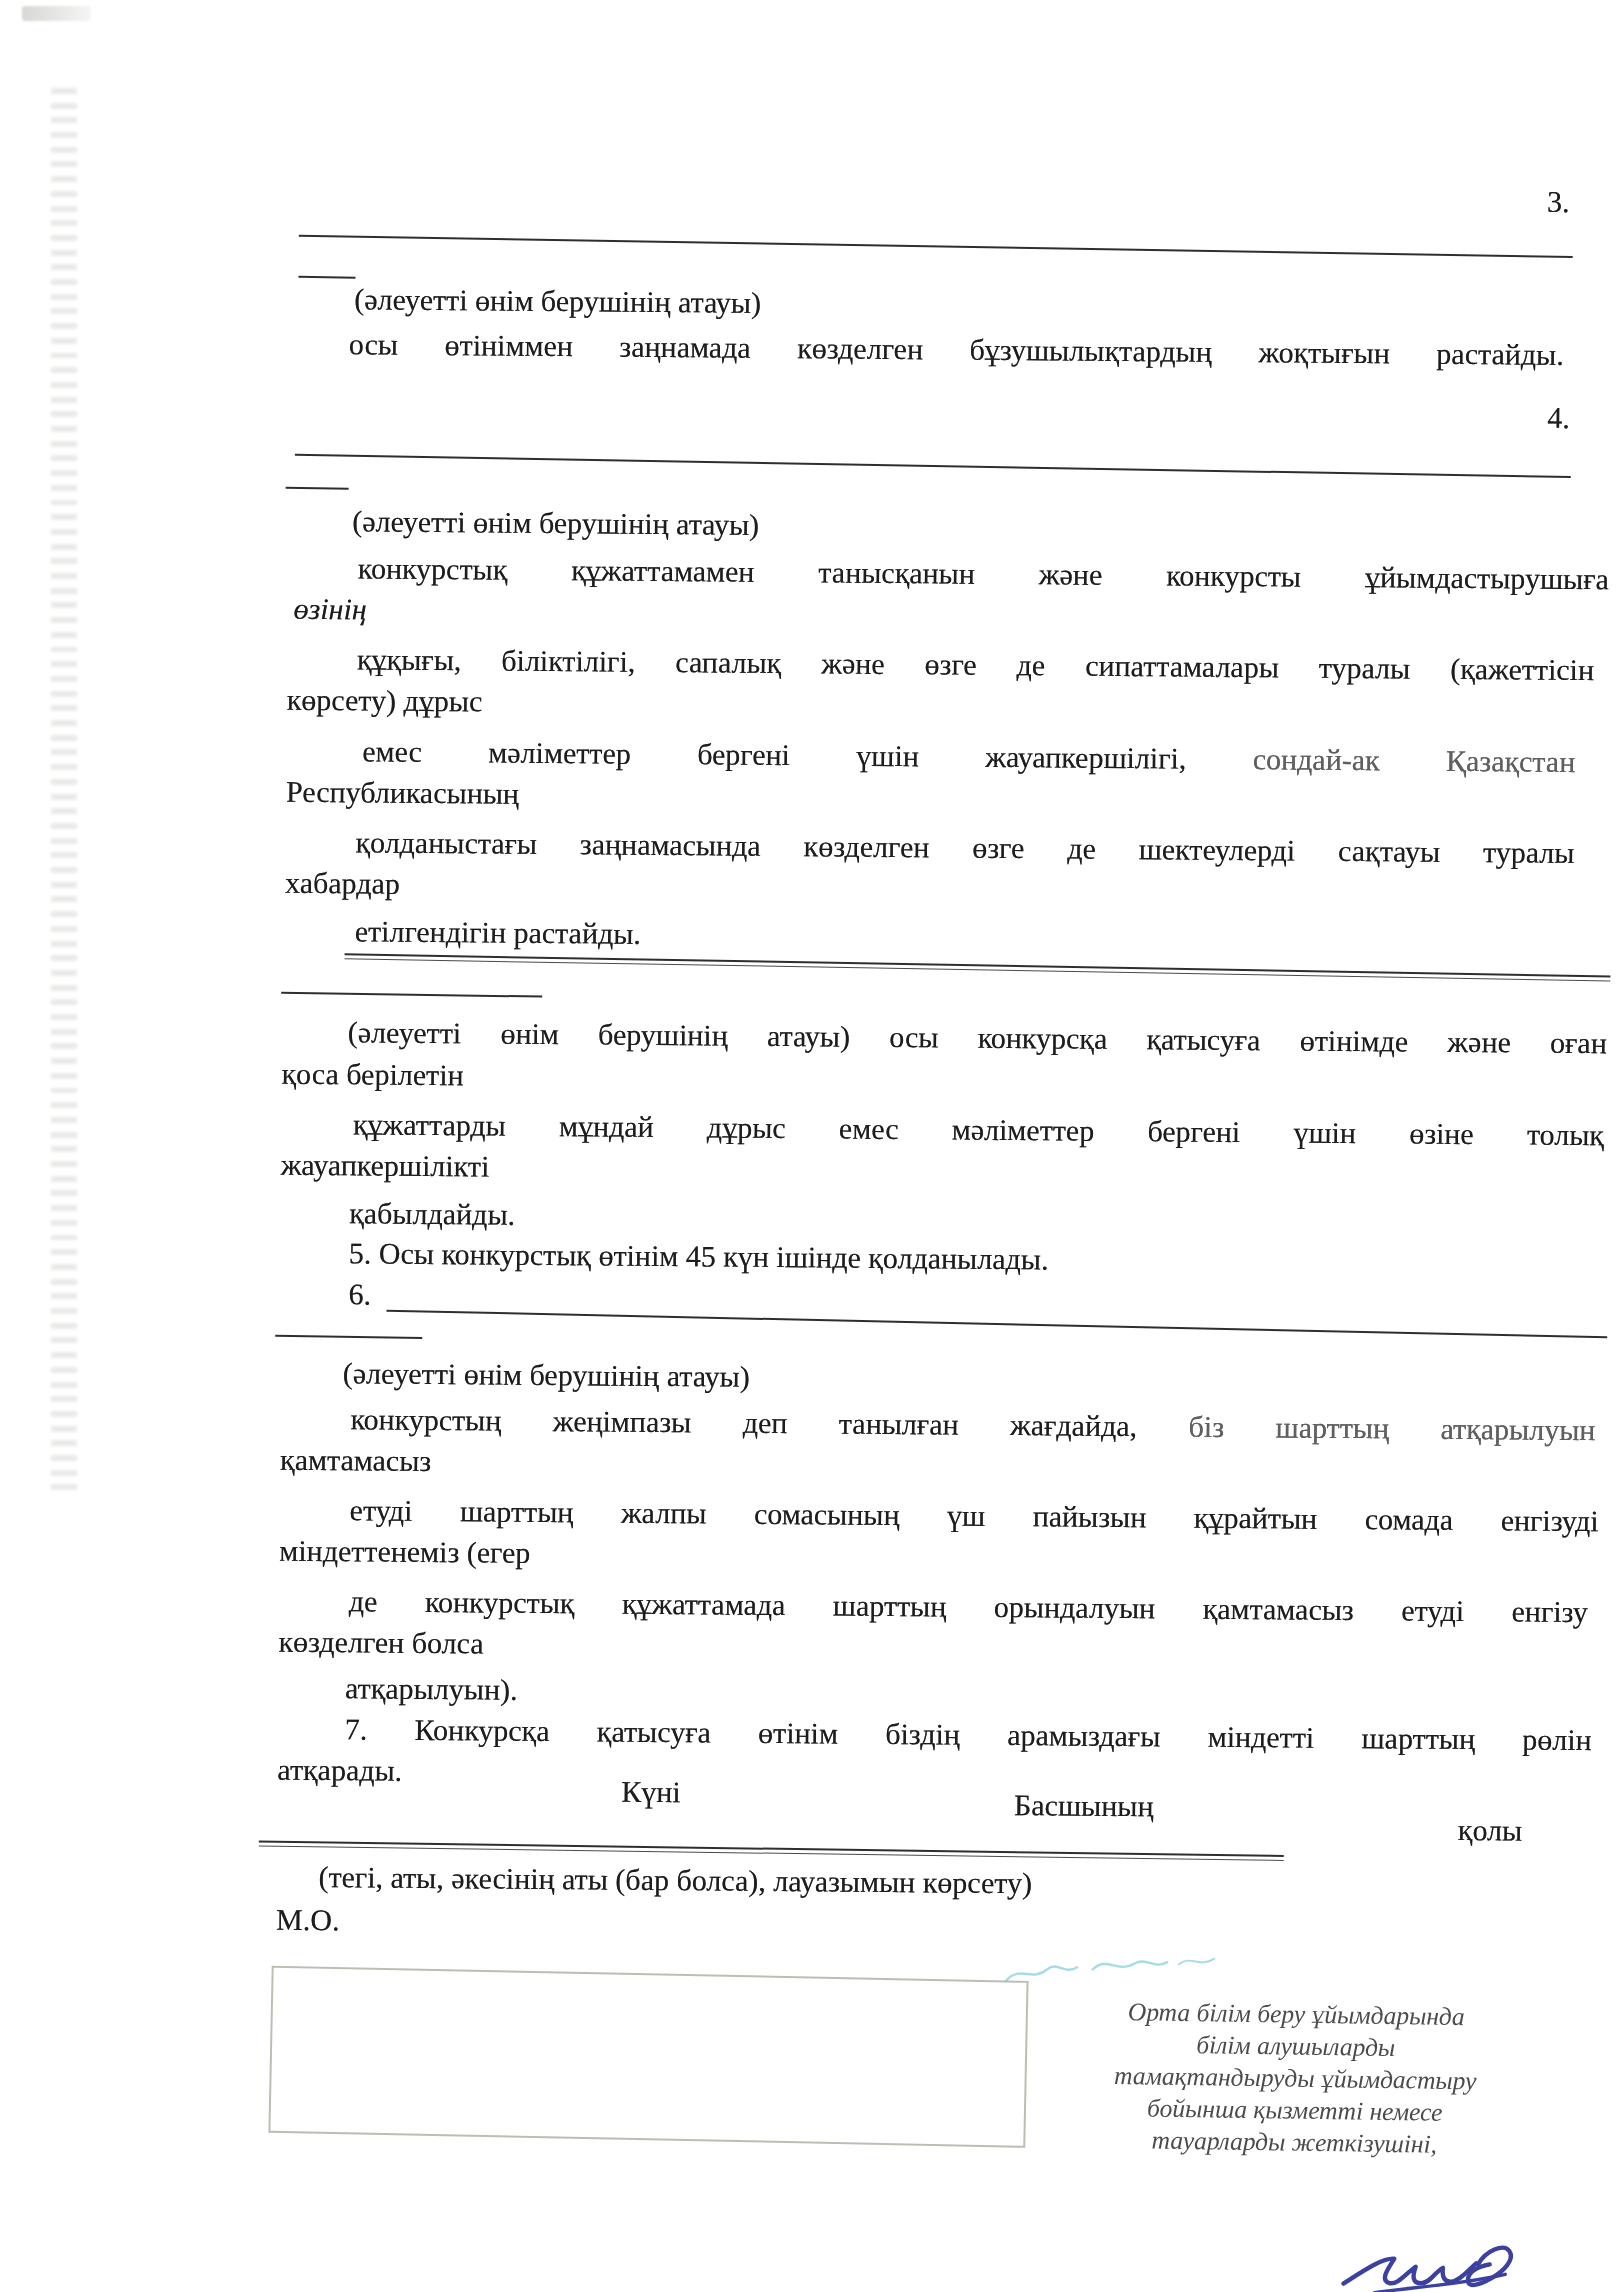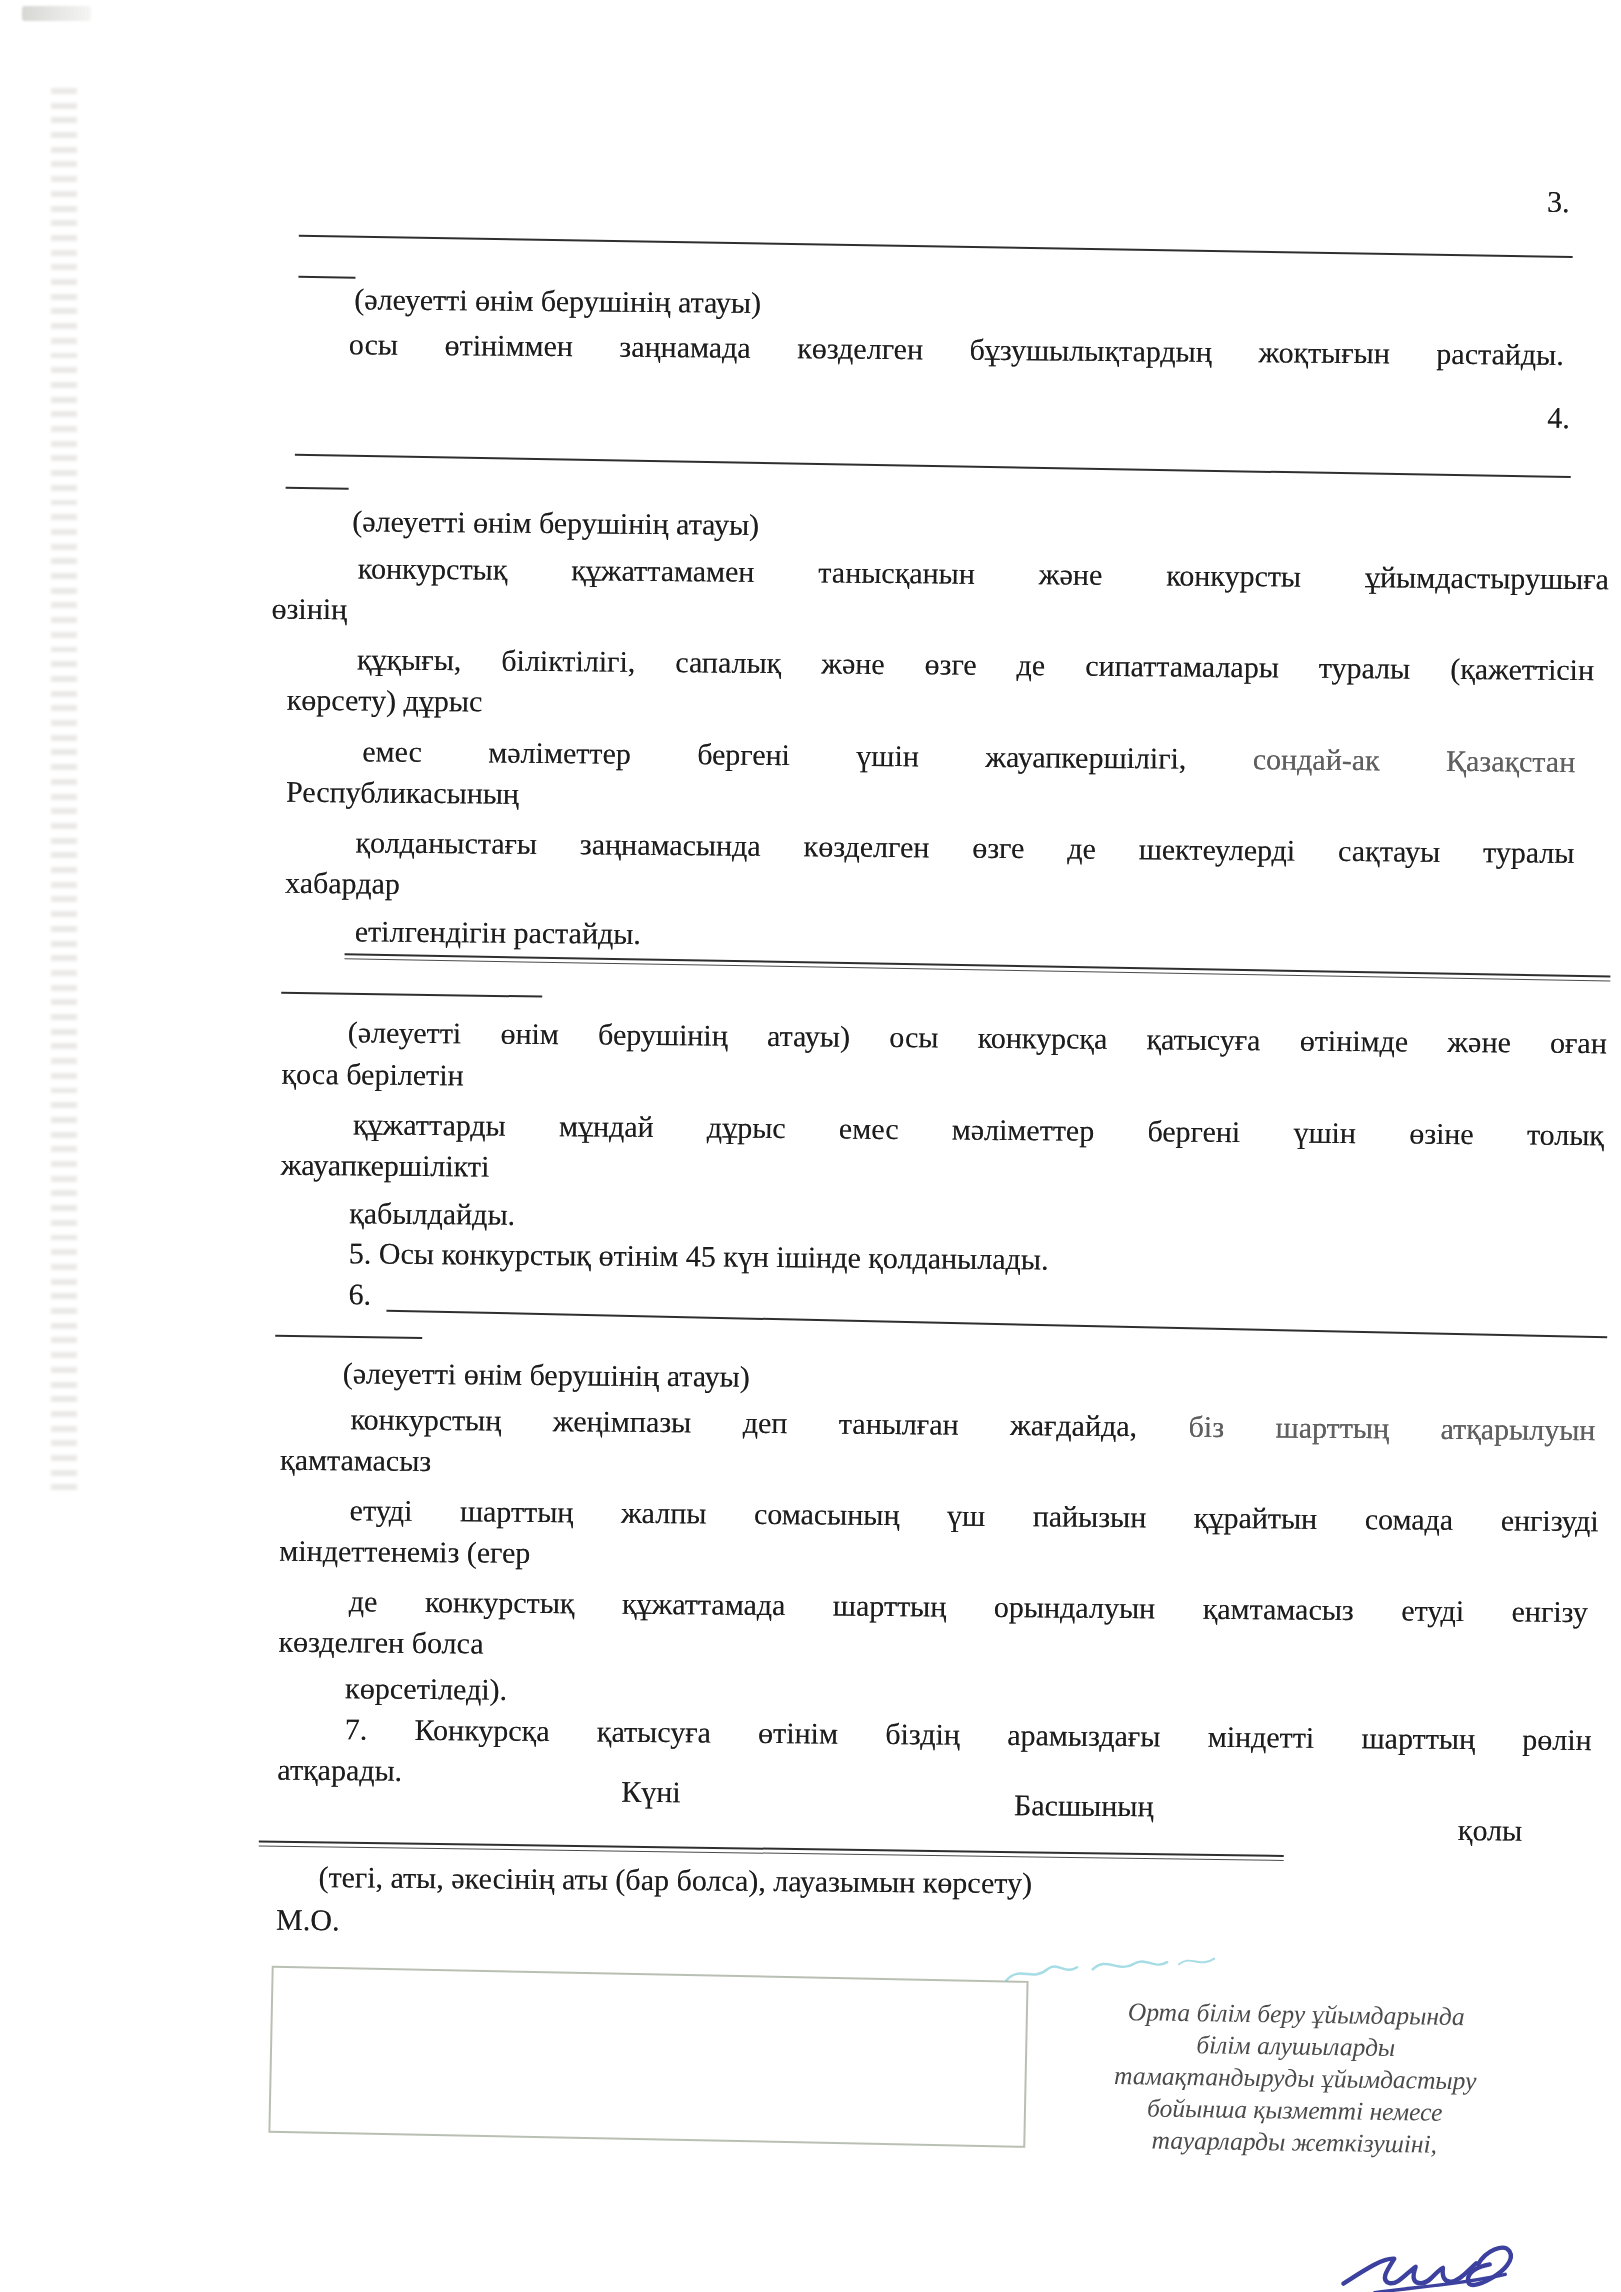--- a/index.html
+++ b/index.html
@@ -85,21 +85,21 @@
       <div class="line just" style="left:350px;top:327px;width:1215px;">осы өтініммен заңнамада көзделген бұзушылықтардың жоқтығын растайды.</div>
     </div>
 
     <div class="line" style="left:1549px;top:390px;">4.</div>
 
     <div>
       <div class="rule" style="left:297px;top:454px;width:1276px;transform:rotate(0.5deg);"></div>
       <div class="rule" style="left:288px;top:487px;width:63px;transform:rotate(0.3deg);"></div>
       <div class="line" style="left:355px;top:504px;">(әлеуетті өнім берушінің атауы)</div>
       <div class="line just" style="left:361px;top:551px;width:1251px;">конкурстық құжаттамамен танысқанын және конкурсты ұйымдастырушыға</div>
-      <div class="line" style="left:275px;top:592px;">өзінің</div>
+      <div class="line" style="left:297px;top:592px;font-style:italic;">өзінің</div>
       <div class="line just" style="left:361px;top:642px;width:1237px;">құқығы, біліктілігі, сапалық және өзге де сипаттамалары туралы (қажеттісін</div>
       <div class="line" style="left:291px;top:683px;">көрсету) дұрыс</div>
       <div class="line just" style="left:367px;top:734px;width:1213px;"><span>емес мәліметтер бергені үшін жауапкершілігі,</span> <span class="faded">сондай-ак Қазақстан</span></div>
       <div class="line" style="left:291px;top:775px;">Республикасының</div>
       <div class="line just" style="left:361px;top:825px;width:1219px;">қолданыстағы заңнамасында көзделген өзге де шектеулерді сақтауы туралы</div>
       <div class="line" style="left:291px;top:866px;text-align:right;">хабардар</div>
       <div class="line" style="left:361px;top:914px;">етілгендігін растайды.</div>
     </div>
 
     <div>
@@ -117,21 +117,21 @@
 
     <div>
       <div class="rule" style="left:285px;top:1335px;width:147px;transform:rotate(0.35deg);"></div>
       <div class="line" style="left:353px;top:1356px;">(әлеуетті өнім берушінің атауы)</div>
       <div class="line just" style="left:361px;top:1402px;width:1245px;"><span>конкурстың жеңімпазы деп танылған жағдайда,</span> <span class="faded">біз шарттың атқарылуын</span></div>
       <div class="line" style="left:291px;top:1443px;">қамтамасыз</div>
       <div class="line just" style="left:361px;top:1493px;width:1249px;">етуді шарттың жалпы сомасының үш пайызын құрайтын сомада енгізуді</div>
       <div class="line" style="left:291px;top:1534px;">міндеттенеміз (егер</div>
       <div class="line just" style="left:361px;top:1584px;width:1239px;">де конкурстық құжаттамада шарттың орындалуын қамтамасыз етуді енгізу</div>
       <div class="line" style="left:291px;top:1625px;">көзделген болса</div>
-      <div class="line" style="left:358px;top:1671px;">көрсетіледі).</div>
+      <div class="line" style="left:358px;top:1671px;">атқарылуын).</div>
       <div class="line just" style="left:358px;top:1712px;width:1247px;">7. Конкурсқа қатысуға өтінім біздің арамыздағы міндетті шарттың рөлін</div>
       <div class="line" style="left:291px;top:1753px;">атқарады.</div>
     </div>
 
     <div>
       <div class="line" style="left:635px;top:1772px;">Күні</div>
       <div class="line" style="left:1000px;top:1782px;margin-left:28px;">Басшының</div>
       <div class="line" style="left:1472px;top:1803px;text-align:right;">қолы</div>
       <div class="rule double" style="left:273px;top:1841px;width:1025px;transform:rotate(0.3deg);"></div>
       <div class="line" style="left:333px;top:1860px;">(тегі, аты, әкесінің аты (бар болса), лауазымын көрсету)</div>

